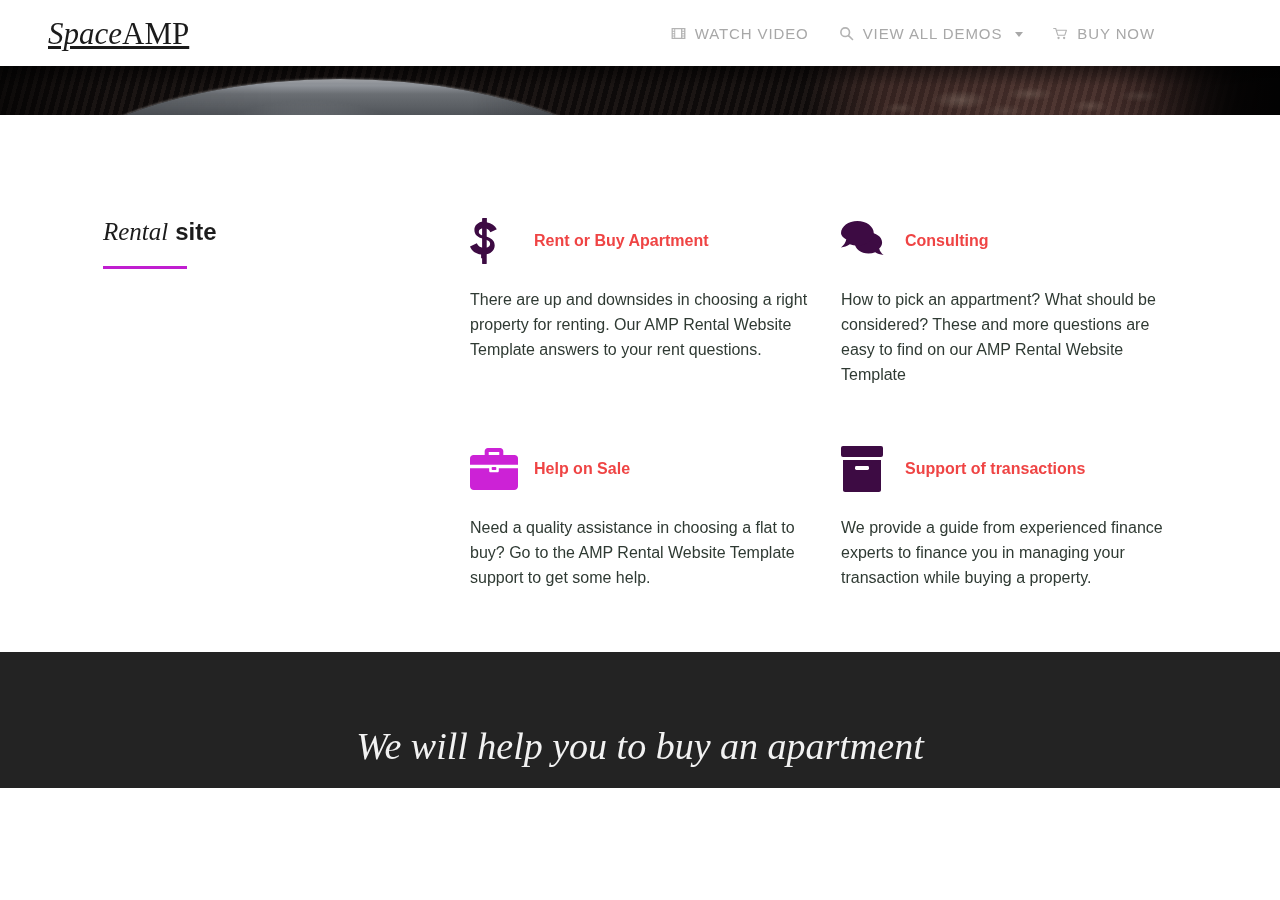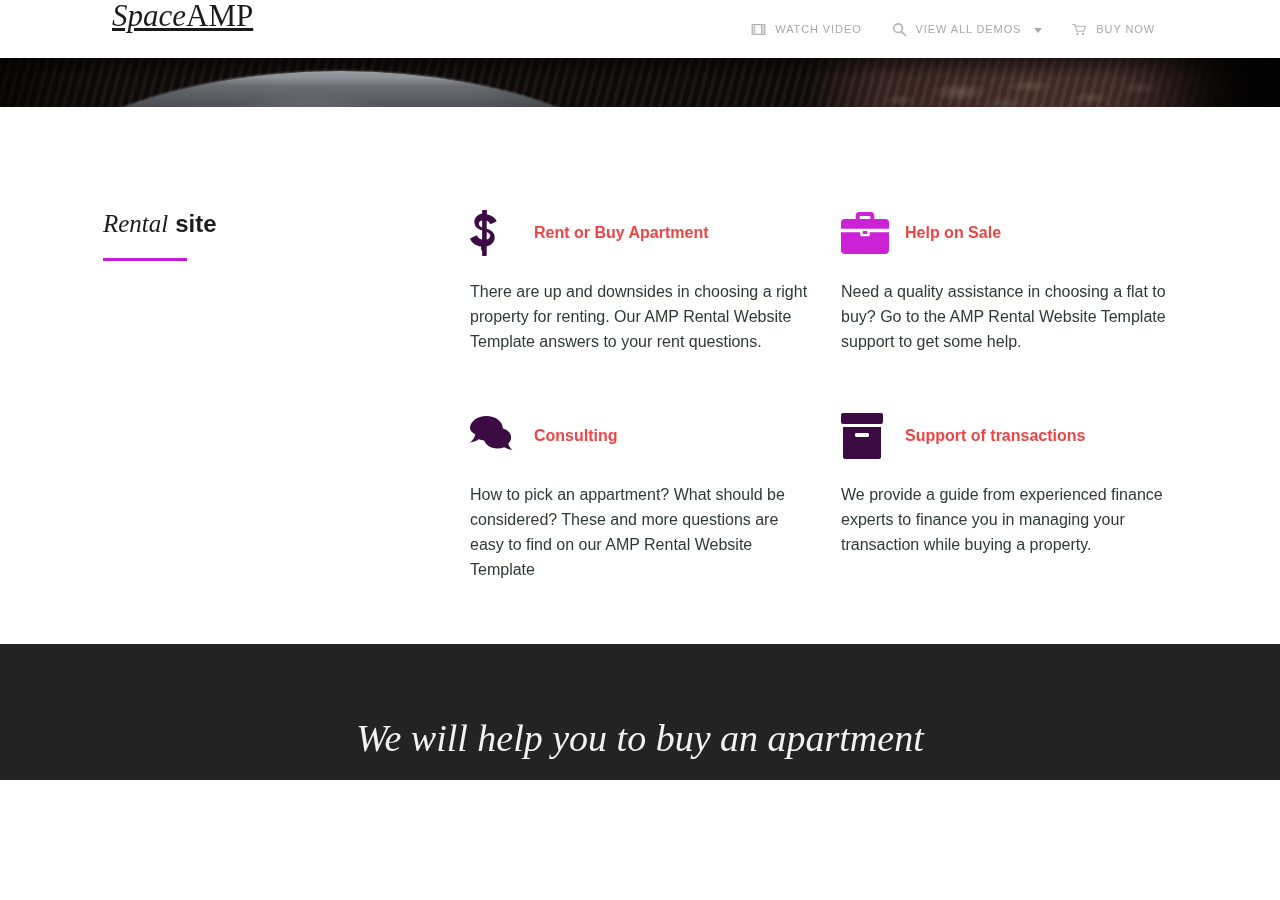--- a/index.html
+++ b/index.html
@@ -11,25 +11,26 @@
     width: 1280px;
     height: 900px;
     overflow: hidden;
     background: #ffffff;
     font-family: "Liberation Sans", sans-serif;
     -webkit-font-smoothing: antialiased;
   }
 
   
   .site-header {
-    height: 58px;
+    height: 66px;
     background: #ffffff;
     display: flex;
+    align-items: center;
     justify-content: space-between;
-    padding: 0 110px 0 112px;
+    padding: 0 110px 0 48px;
     box-sizing: border-box;
     position: relative;
   }
   .brand {
     font-family: "Liberation Serif", serif;
     font-size: 31px;
     color: #1b1b1b;
     letter-spacing: 0px;
     white-space: nowrap;
     line-height: 1;
@@ -44,21 +45,21 @@
   .main-nav {
     display: flex;
     align-items: center;
     gap: 0px;
   }
   .nav-item {
     display: flex;
     align-items: center;
     gap: 9px;
     color: #a8a8a8;
-    font-size: 11px;
+    font-size: 15px;
     letter-spacing: 0.9px;
     text-transform: uppercase;
     padding: 6px 15px;
     cursor: pointer;
     white-space: nowrap;
   }
   .nav-icon {
     display: inline-flex;
     align-items: center;
     justify-content: center;
@@ -342,43 +343,43 @@
             </svg>
           </span>
           <h4 class="card-title">Rent or Buy Apartment</h4>
         </div>
         <p class="card-text">There are up and downsides in choosing a right property for renting. Our AMP Rental Website Template answers to your rent questions.</p>
       </div>
 
       <div class="card">
         <div class="card-head">
           <span class="card-icon">
+            <svg width="46" height="40" viewBox="0 0 46 40" fill="#3d0b43">
+              <path d="M27.5 11.5c7.5 0 13.6 4.4 13.6 9.9 0 2.3-1.1 4.4-2.9 6.1 0.6 2.6 2.2 4.9 4.4 6.4-3.5-0.2-6.3-1.2-8.4-2.6-2.0 0.8-4.3 1.2-6.7 1.2-7.5 0-13.6-4.4-13.6-9.9 0-5.5 6.1-11.1 13.6-11.1z"></path>
+              <path d="M16.4 0C25.4 0 32.8 5.5 32.8 12.3c0 6.8-7.4 12.3-16.4 12.3-2.7 0-5.3-0.5-7.6-1.4C6.2 24.9 2.7 26.2 0 26.4c2.6-1.9 4.6-4.7 5.3-7.9C2.0 16.4 0 14.5 0 12.3C0 5.5 7.4 0 16.4 0z"></path>
+            </svg>
+          </span>
+          <h4 class="card-title">Consulting</h4>
+        </div>
+        <p class="card-text">How to pick an appartment? What should be considered? These and more questions are easy to find on our AMP Rental Website Template</p>
+      </div>
+
+      <div class="card">
+        <div class="card-head">
+          <span class="card-icon">
             <svg width="50" height="44" viewBox="0 0 50 44" fill="#cc22d6">
               <path d="M18.6 0h12.8c1.8 0 3.3 1.5 3.3 3.3v4.0h-4.2V4.3H19.5v3.0h-4.2V3.3C15.3 1.5 16.8 0 18.6 0z"></path>
               <path d="M3.6 7.3h42.8c2.0 0 3.6 1.6 3.6 3.6v6.8H0v-6.8C0 8.9 1.6 7.3 3.6 7.3z"></path>
               <path d="M0 21.2h20.0v3.0c0 0.7 0.6 1.3 1.3 1.3h7.4c0.7 0 1.3-0.6 1.3-1.3v-3.0H50V40c0 2.2-1.8 4-4 4H4c-2.2 0-4-1.8-4-4V21.2z"></path>
               <rect x="22.6" y="19.8" width="4.8" height="3.3" rx="0.8"></rect>
             </svg>
           </span>
           <h4 class="card-title">Help on Sale</h4>
         </div>
         <p class="card-text">Need a quality assistance in choosing a flat to buy? Go to the AMP Rental Website Template support to get some help.</p>
-      </div>
-
-      <div class="card">
-        <div class="card-head">
-          <span class="card-icon">
-            <svg width="46" height="40" viewBox="0 0 46 40" fill="#3d0b43">
-              <path d="M27.5 11.5c7.5 0 13.6 4.4 13.6 9.9 0 2.3-1.1 4.4-2.9 6.1 0.6 2.6 2.2 4.9 4.4 6.4-3.5-0.2-6.3-1.2-8.4-2.6-2.0 0.8-4.3 1.2-6.7 1.2-7.5 0-13.6-4.4-13.6-9.9 0-5.5 6.1-11.1 13.6-11.1z"></path>
-              <path d="M16.4 0C25.4 0 32.8 5.5 32.8 12.3c0 6.8-7.4 12.3-16.4 12.3-2.7 0-5.3-0.5-7.6-1.4C6.2 24.9 2.7 26.2 0 26.4c2.6-1.9 4.6-4.7 5.3-7.9C2.0 16.4 0 14.5 0 12.3C0 5.5 7.4 0 16.4 0z"></path>
-            </svg>
-          </span>
-          <h4 class="card-title">Consulting</h4>
-        </div>
-        <p class="card-text">How to pick an appartment? What should be considered? These and more questions are easy to find on our AMP Rental Website Template</p>
       </div>
 
       <div class="card">
         <div class="card-head">
           <span class="card-icon">
             <svg width="42" height="46" viewBox="0 0 42 46" fill="#3d0b43">
               <rect x="0" y="0" width="42" height="11" rx="2"></rect>
               <path d="M2 14h38v30c0 1.1-0.9 2-2 2H4c-1.1 0-2-0.9-2-2V14z"></path>
               <rect x="14" y="20" width="14" height="4" rx="1.4" fill="#ffffff"></rect>
             </svg>

